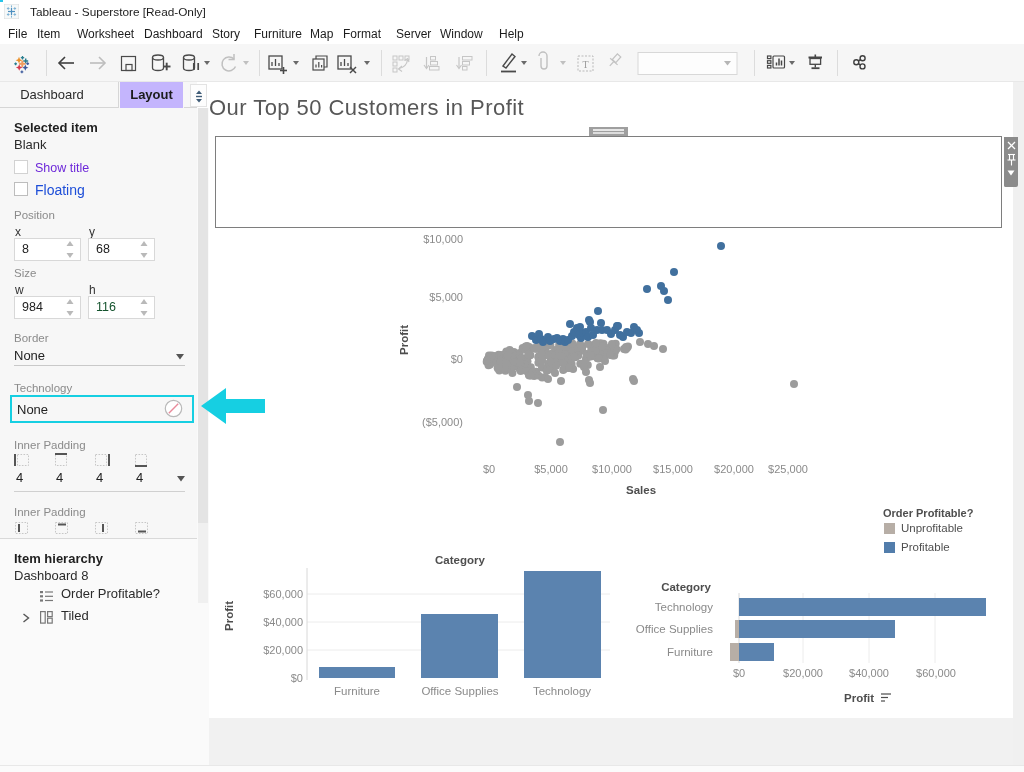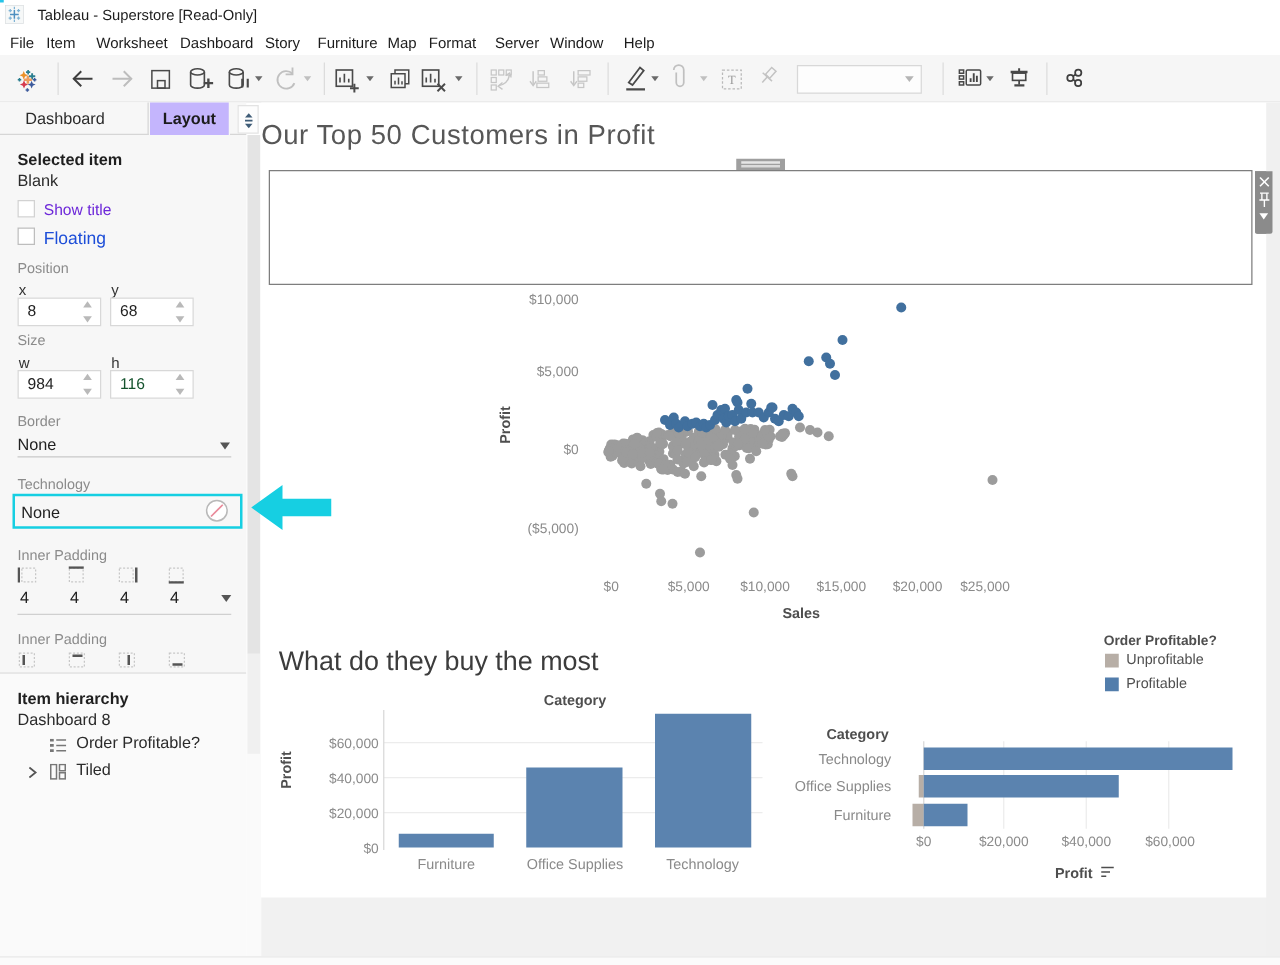--- a/index.html
+++ b/index.html
@@ -762,21 +762,20 @@
 <circle cx="281.0" cy="56.0" r="4" fill="#41709e"></circle>
 <circle cx="284.0" cy="61.0" r="4" fill="#41709e"></circle>
 <circle cx="288.0" cy="70.0" r="4" fill="#41709e"></circle>
 <circle cx="294.0" cy="42.0" r="4" fill="#41709e"></circle>
 <circle cx="341.0" cy="16.0" r="4" fill="#41709e"></circle>
 </g>
   </svg>
 </div>
 
 <div class="abs" style="left:215px;top:510px;width:400px;height:200px">
-  <div class="abs" style="left:8px;top:7px;font-size:21.5px;color:#3c3c3c">What do they buy the most</div>
   <svg class="abs" style="left:0;top:0" width="400" height="200" viewBox="0 0 400 200" font-family="Liberation Sans,sans-serif">
     <text x="245" y="54" font-size="11.5" font-weight="bold" fill="#4e4e4e" text-anchor="middle">Category</text>
 
     <g stroke="#ececec" stroke-width="1">
       <line x1="92" y1="84" x2="395" y2="84"></line>
       <line x1="92" y1="112" x2="395" y2="112"></line>
       <line x1="92" y1="140" x2="395" y2="140"></line>
     </g>
     <line x1="92" y1="58" x2="92" y2="170" stroke="#d8d8d8"></line>
     <g font-size="11" fill="#8a8a8a" text-anchor="end">

